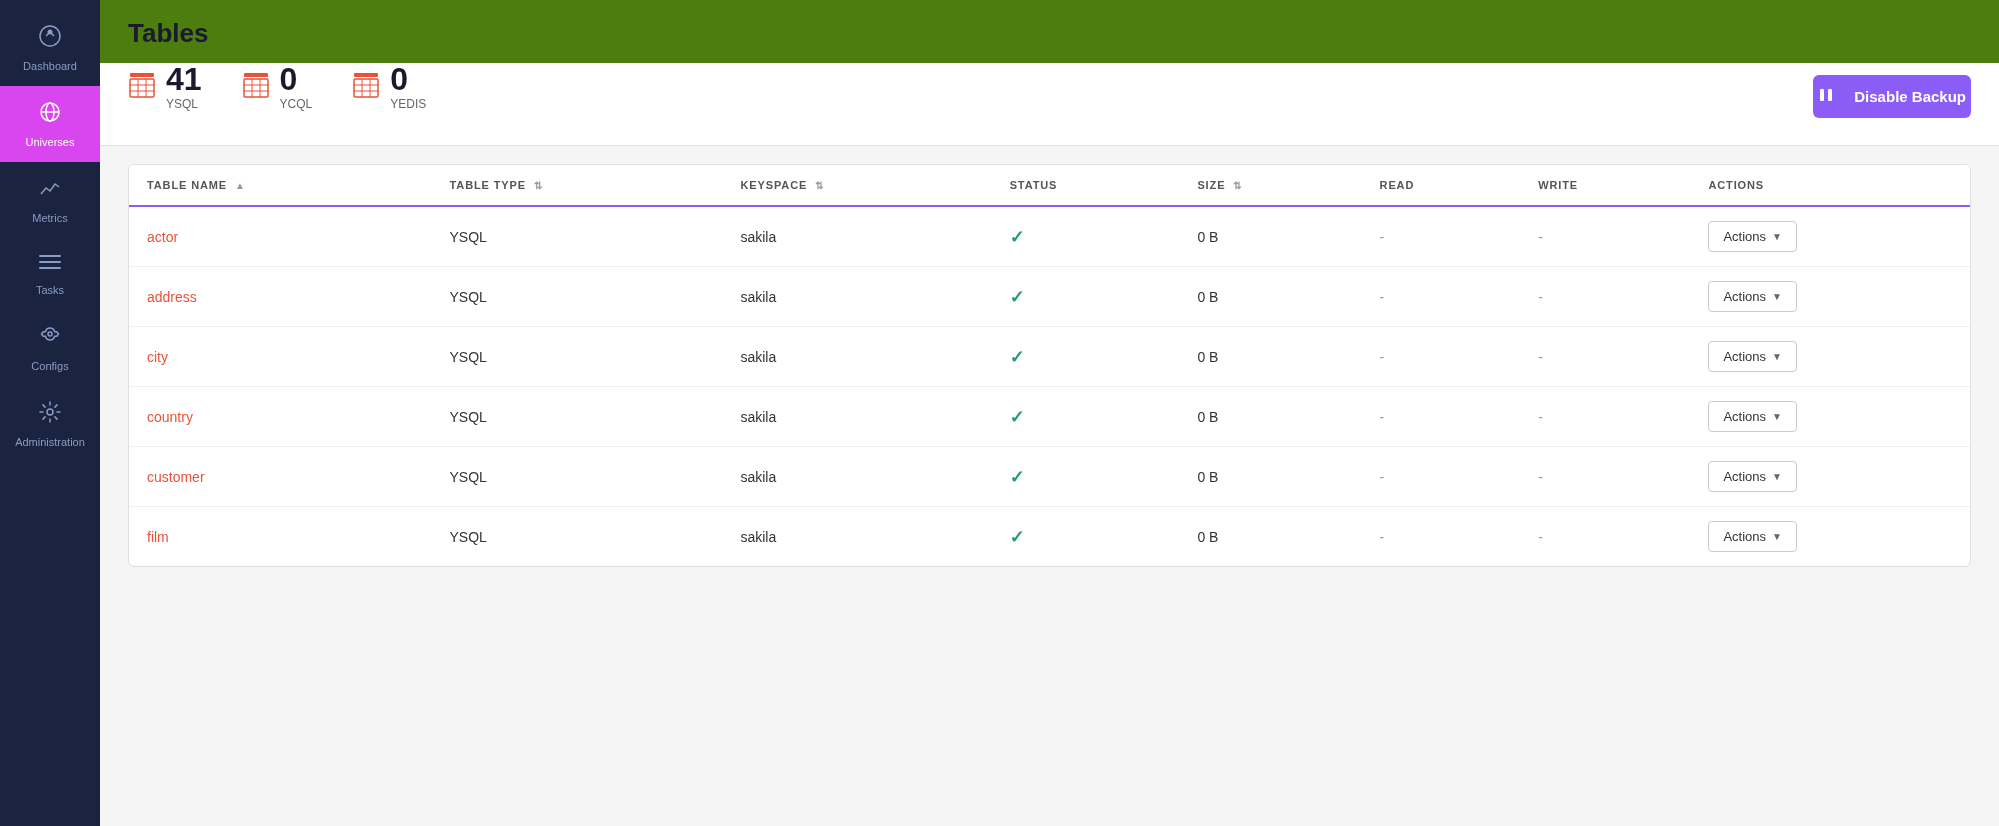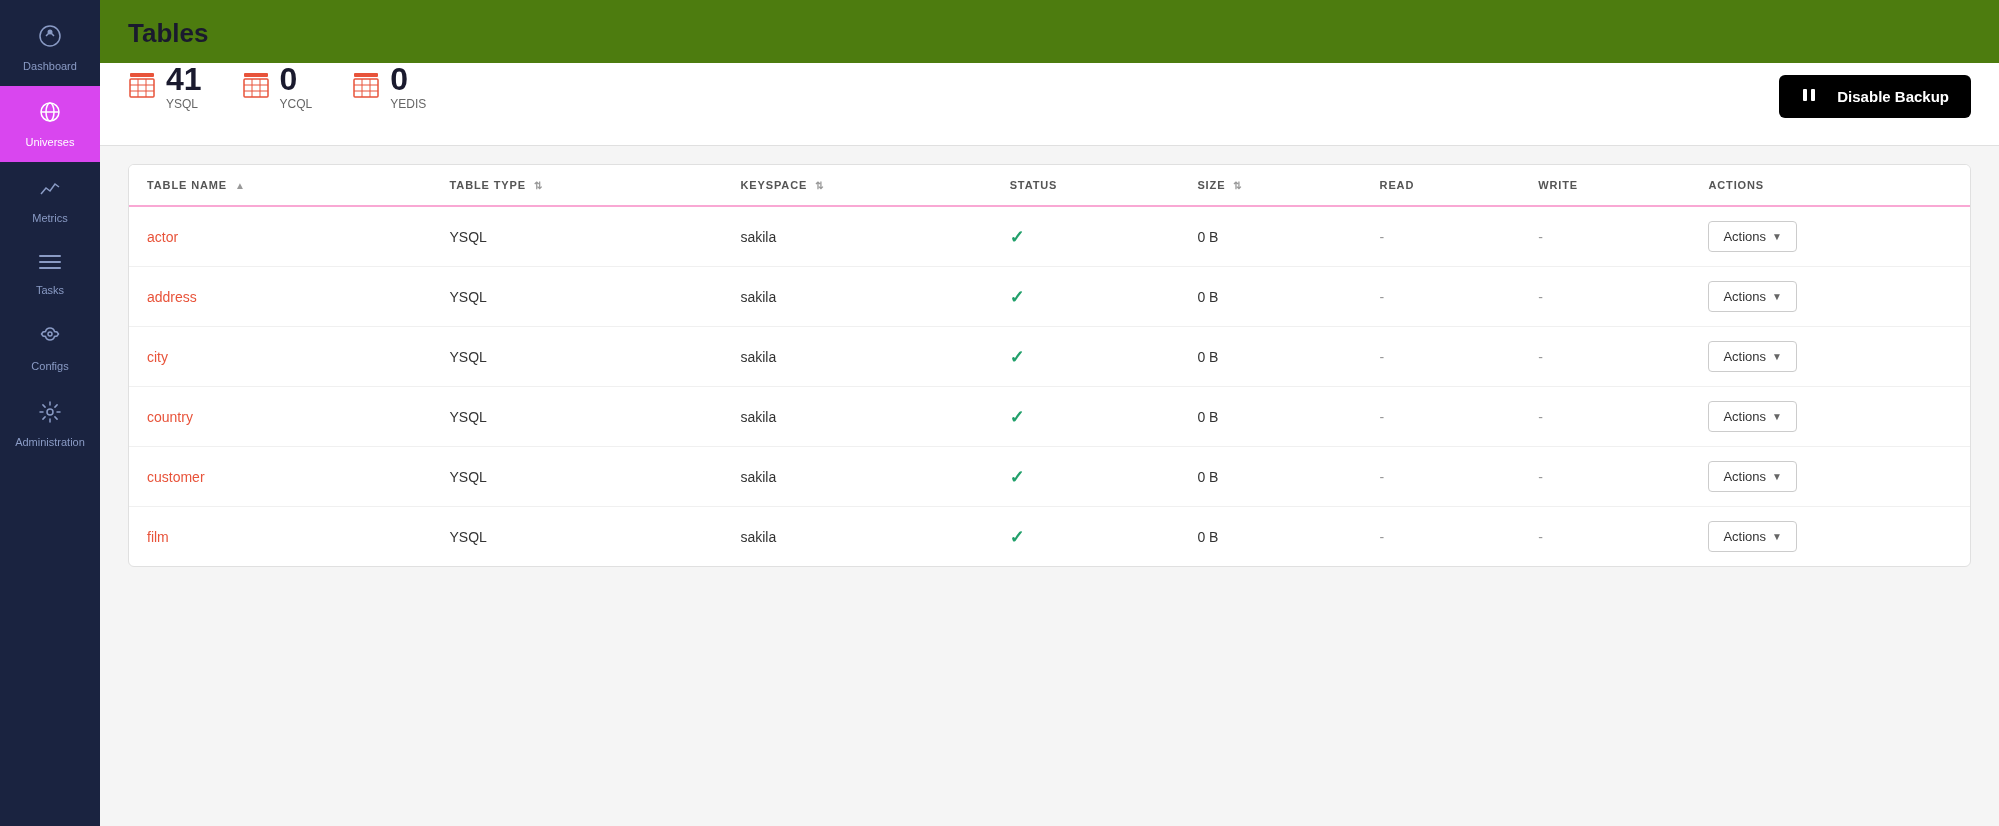--- a/index.html
+++ b/index.html
@@ -69,25 +69,25 @@
       margin-top: 2px;
     }
 
     
     .header-actions {
       margin-left: auto;
       display: flex;
       align-items: center;
     }
     .disable-backup-btn {
-      background: #000000;
+      background: #8b5cf6;
       color: #fff;
       border: none;
       border-radius: 6px;
-      padding: 12px 22px;
+      padding: 12px 5px;
       font-size: 15px;
       font-weight: 600;
       cursor: pointer;
       display: flex;
       align-items: center;
       gap: 20px;
       white-space: nowrap;
     }
 
     
@@ -111,21 +111,21 @@
       border-bottom: 2px solid #e0e0e0;
     }
     .data-table th {
       padding: 14px 18px;
       text-align: left;
       font-size: 11px;
       font-weight: 700;
       color: #555;
       letter-spacing: 0.08em;
       text-transform: uppercase;
-      border-bottom: 2px solid #f9a8d4;
+      border-bottom: 2px solid #8b5cf6;
       white-space: nowrap;
     }
     .data-table th .sort-icon {
       display: inline-block;
       margin-left: 4px;
       color: #999;
       font-size: 10px;
     }
     .data-table td {
       padding: 14px 18px;

